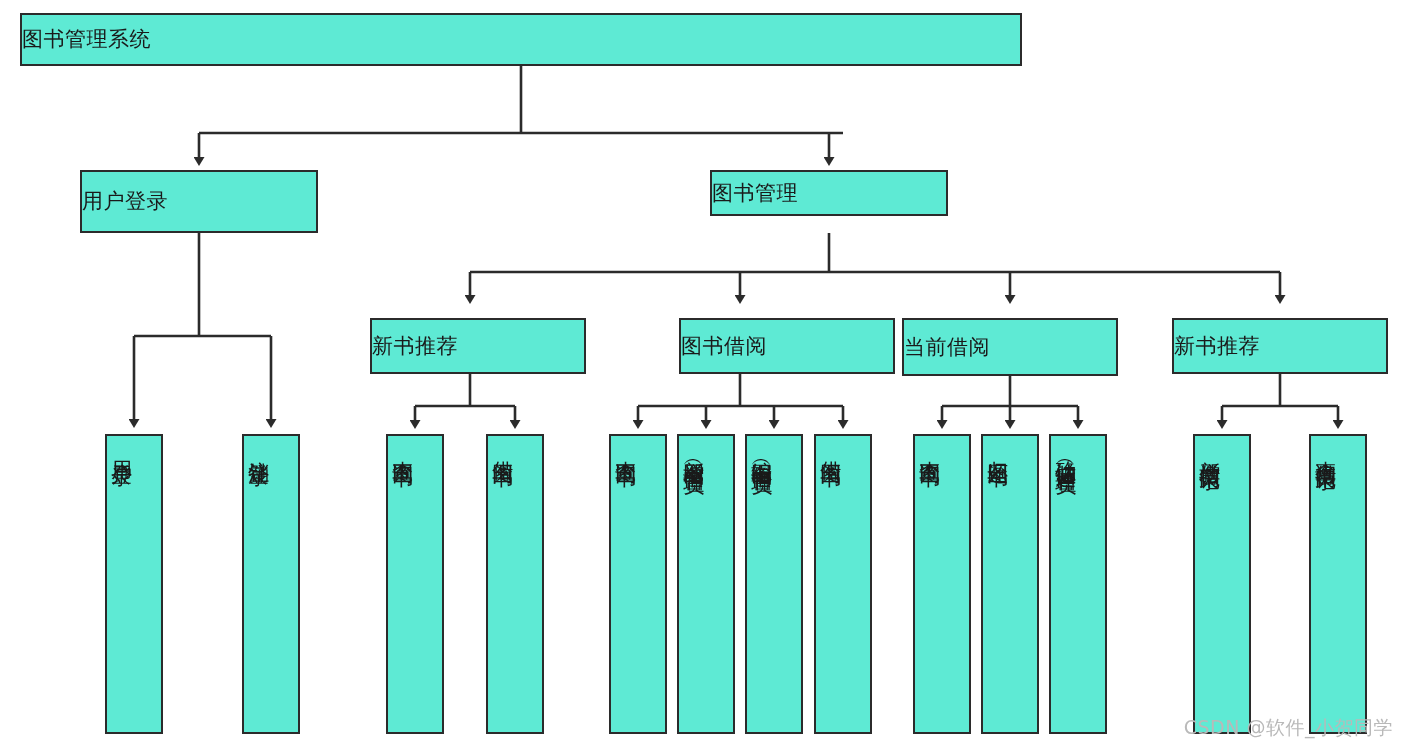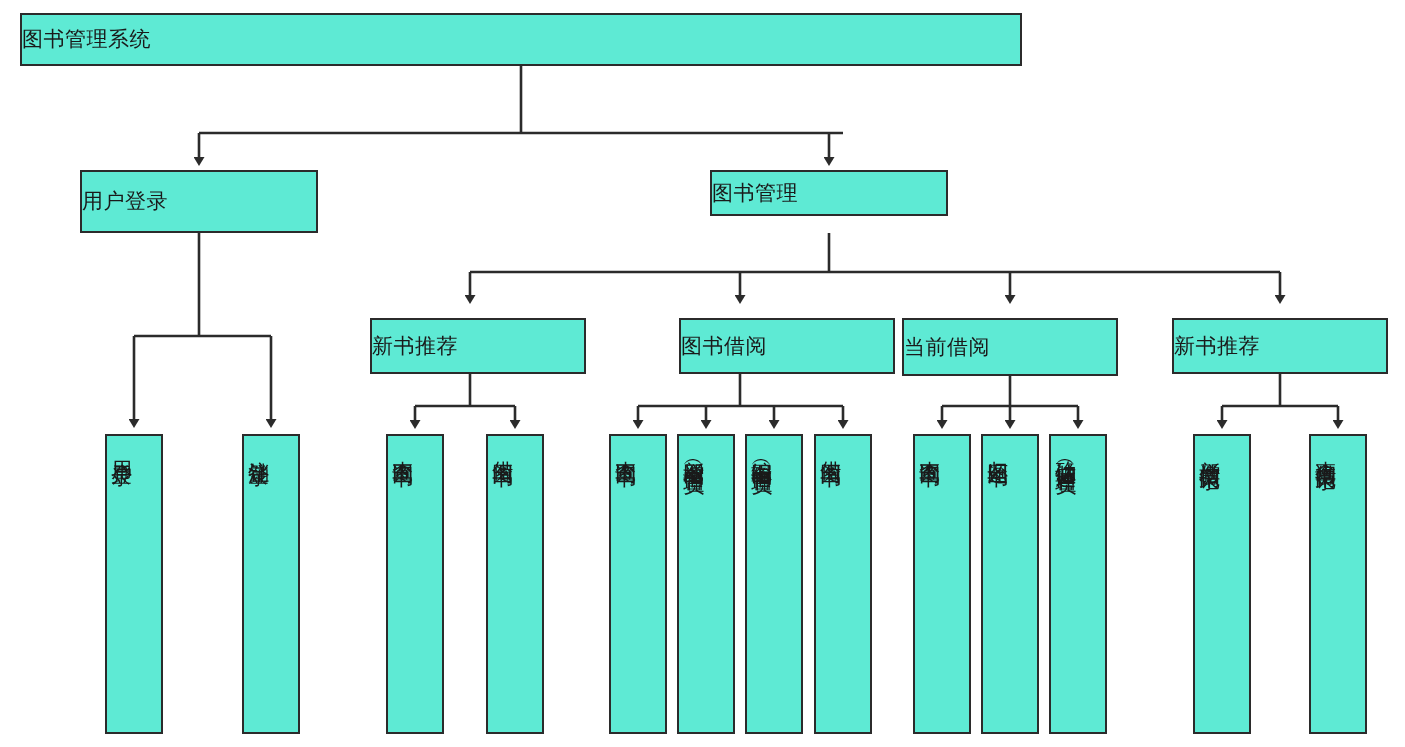--- a/index.html
+++ b/index.html
@@ -193,14 +193,15 @@
   </div>
 
   <div class="node vertical" style="left:1193px; top:434px; width:58px; height:300px;">
     <span class="node-label">新增借阅记录</span>
   </div>
 
   <div class="node vertical" style="left:1309px; top:434px; width:58px; height:300px;">
     <span class="node-label">查询借阅记录</span>
   </div>
 
+  <div class="watermark">CSDN @软件_小贺同学</div>
 
 </div>
 
 </body></html>

